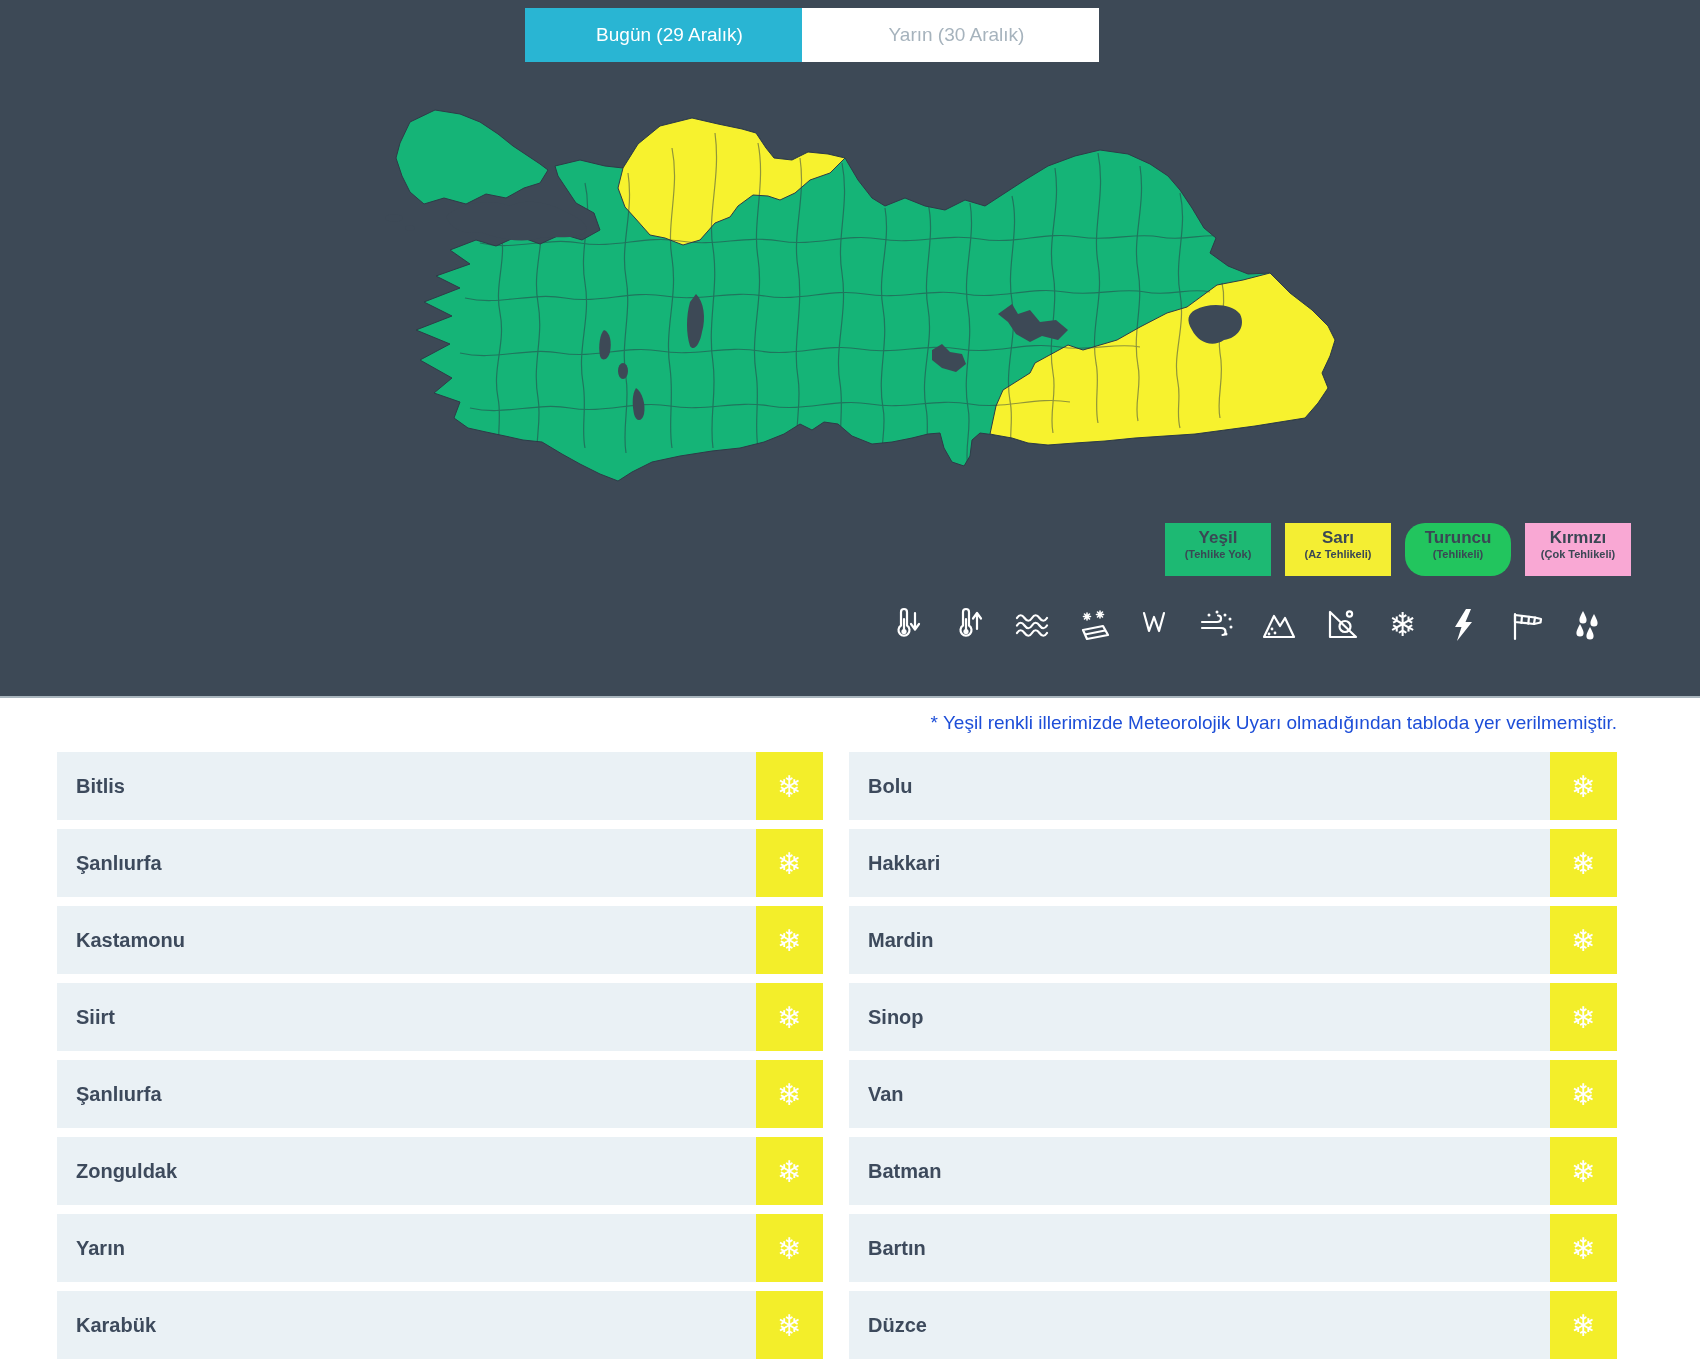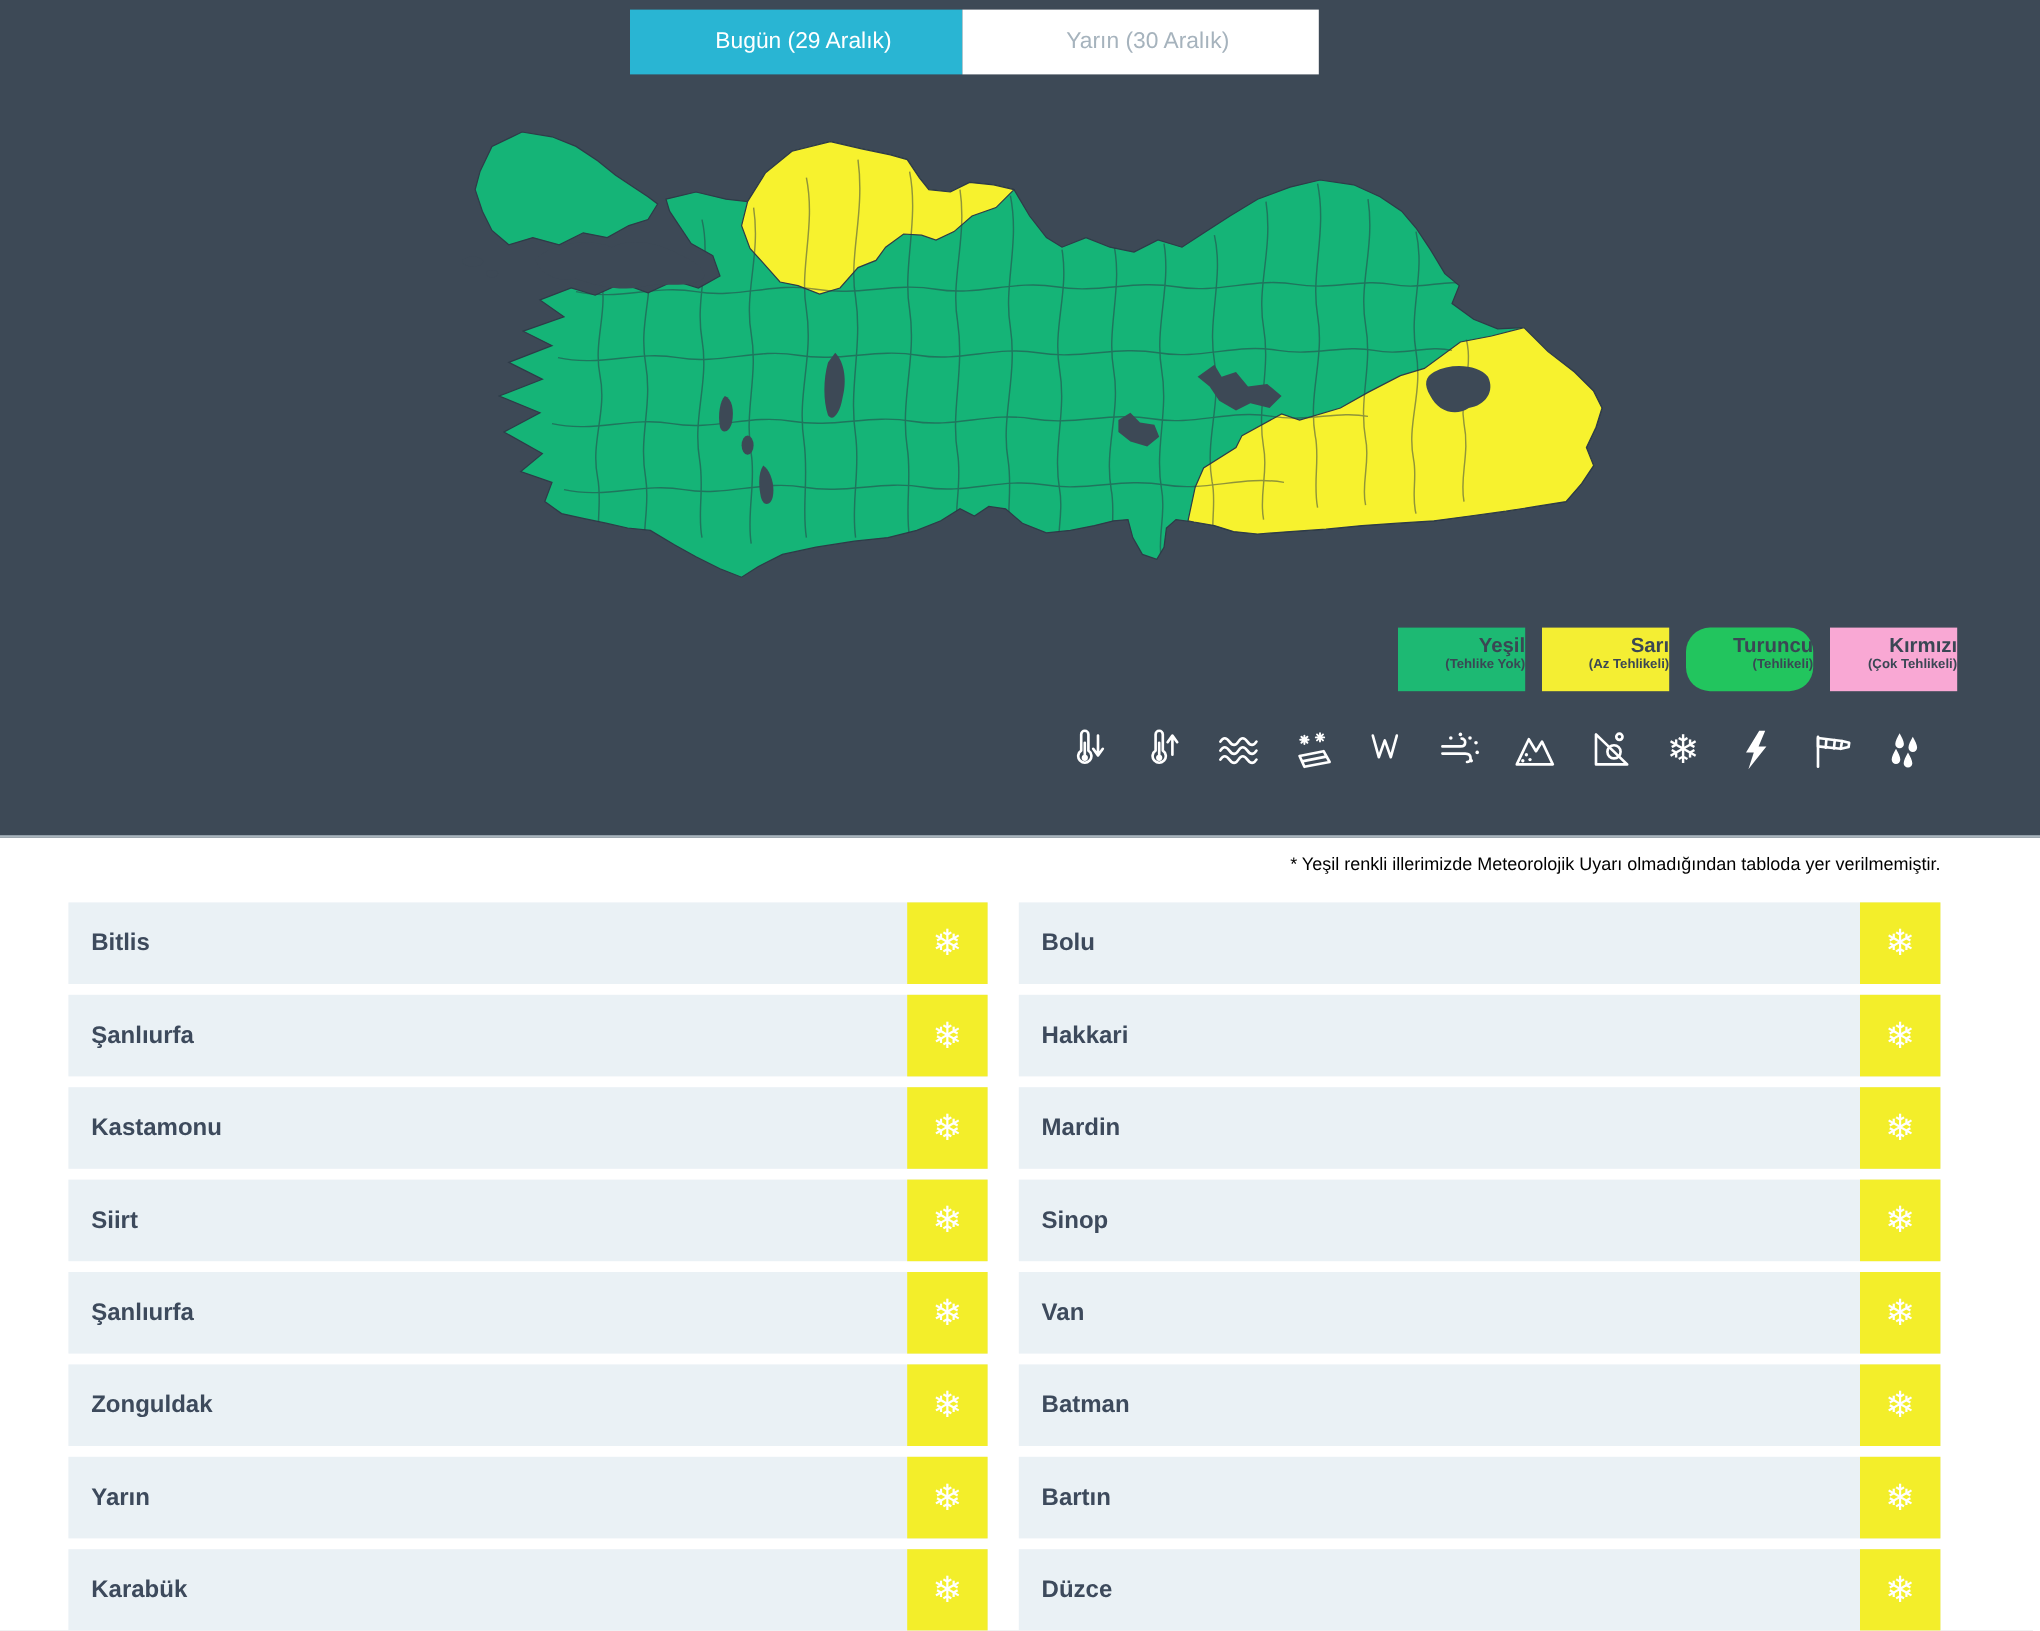--- a/index.html
+++ b/index.html
@@ -13,37 +13,37 @@
   .tabs{position:absolute;left:525px;top:8px;display:flex;}
   .tab{height:54px;display:flex;align-items:center;justify-content:center;font-size:19px;cursor:pointer;padding-left:12px;}
   .tab.active{width:265px;background:#29b5d3;color:#ffffff;}
   .tab.inactive{width:285px;background:#ffffff;color:#a6b3bd;}
 
   
   .map-wrap{position:absolute;left:380px;top:88px;width:960px;height:432px;}
 
   
   .legend{position:absolute;top:523px;left:1165px;display:flex;gap:14px;}
-  .lg{width:106px;height:53px;text-align:right;color:#3a4754;}
+  .lg{width:106px;height:53px;text-align:center;color:#3a4754;}
   .lg .t{font-size:17px;font-weight:bold;margin-top:5px;line-height:20px;}
   .lg .s{font-size:11px;font-weight:bold;line-height:13px;}
   .lg-0{background:#1db973;}
   .lg-1{background:#f4ee33;}
   .lg-2{background:#22c55e;border-radius:20px;}
   .lg-3{background:#f9a8d4;}
 
   
   .wicons{position:absolute;left:888px;top:605px;width:720px;display:flex;justify-content:space-between;}
   .wicon-box{width:40px;height:40px;display:flex;align-items:center;justify-content:center;}
   .wicon{width:40px;height:40px;stroke:#ffffff;fill:none;stroke-width:2.2;stroke-linecap:round;stroke-linejoin:round;}
   .wicon .fill{fill:#ffffff;stroke:none;}
   .snow-glyph{color:#ffffff;font-size:33px;line-height:40px;}
 
   
-  .note{position:absolute;left:850px;top:712px;width:767px;text-align:right;font-size:15px;color:#000000;}
+  .note{position:absolute;left:850px;top:712px;width:767px;text-align:right;font-size:19px;color:#1d4ed8;}
 
   
   .col{position:absolute;top:752px;}
   .col.left{left:57px;width:766px;}
   .col.right{left:849px;width:768px;}
   .trow{height:68px;margin-bottom:9px;background:#eaf1f5;display:flex;}
   .prov{flex:1;font-size:20px;font-weight:bold;color:#3d4a5c;line-height:68px;padding-left:19px;border-radius:24px;}
   .badge{width:67px;height:68px;background:#f3ee2a;display:flex;align-items:center;justify-content:center;}
   .badge span{color:#ffffff;font-size:30px;}
 </style>

